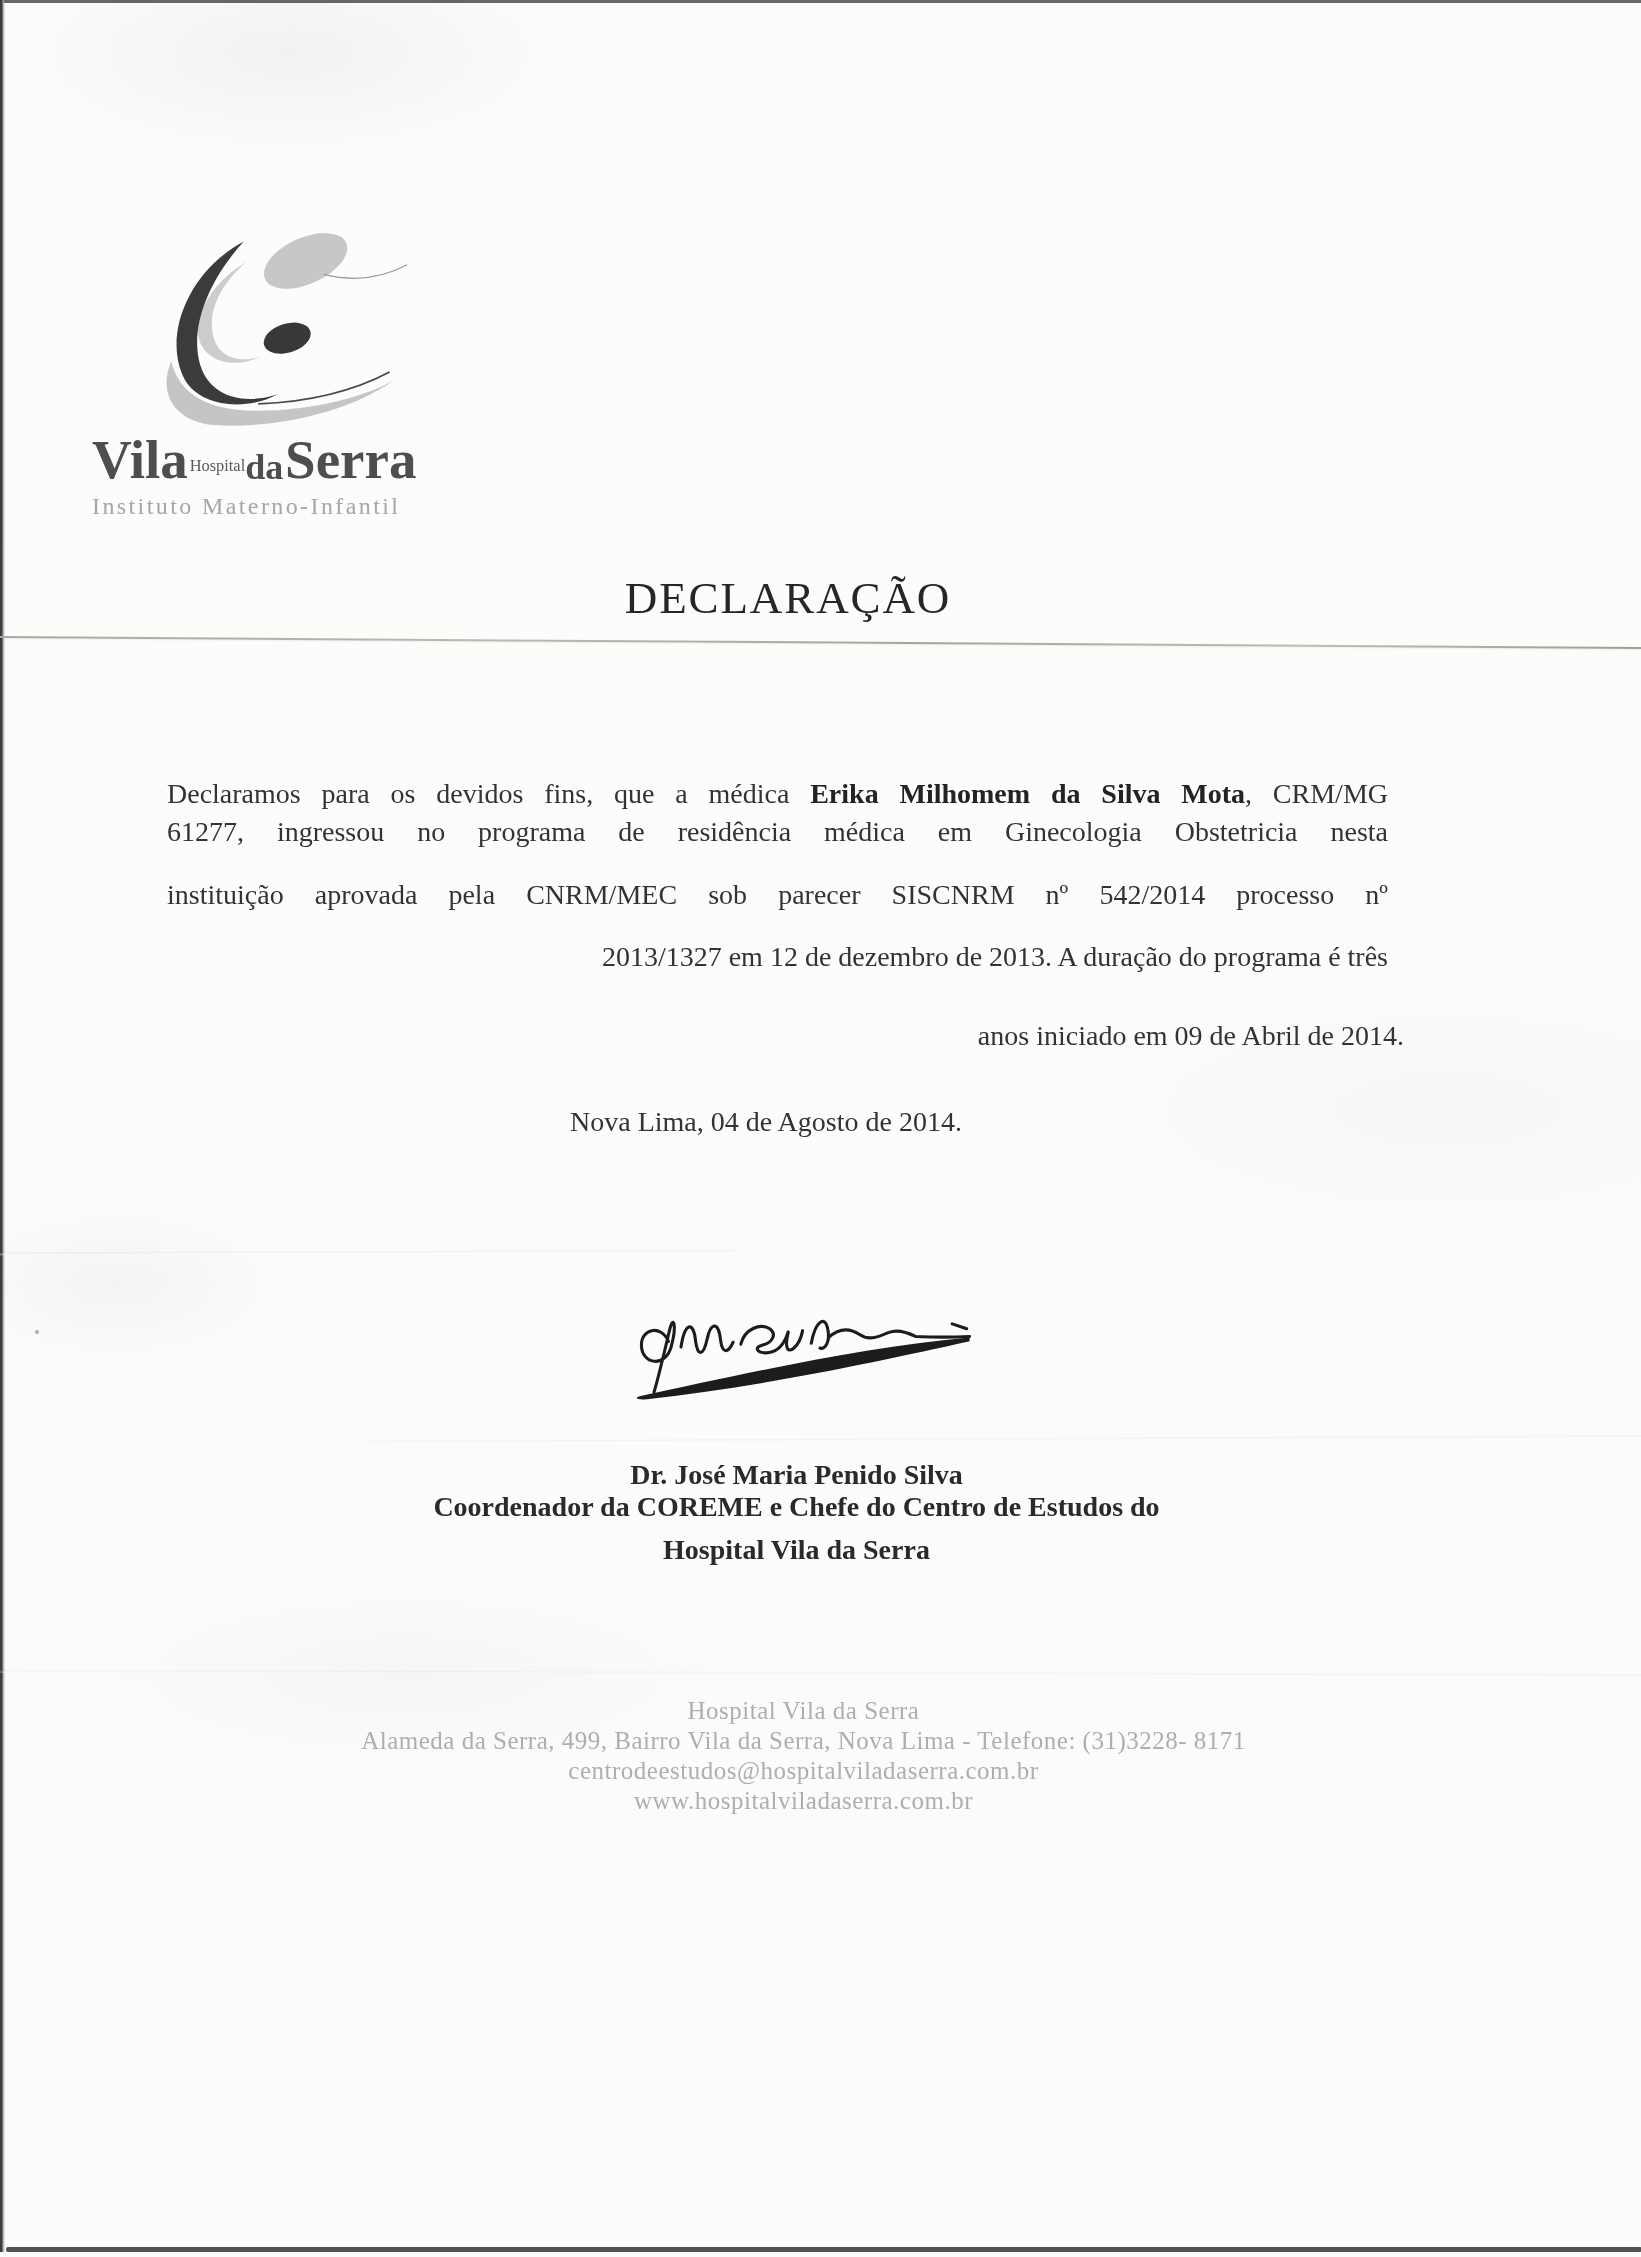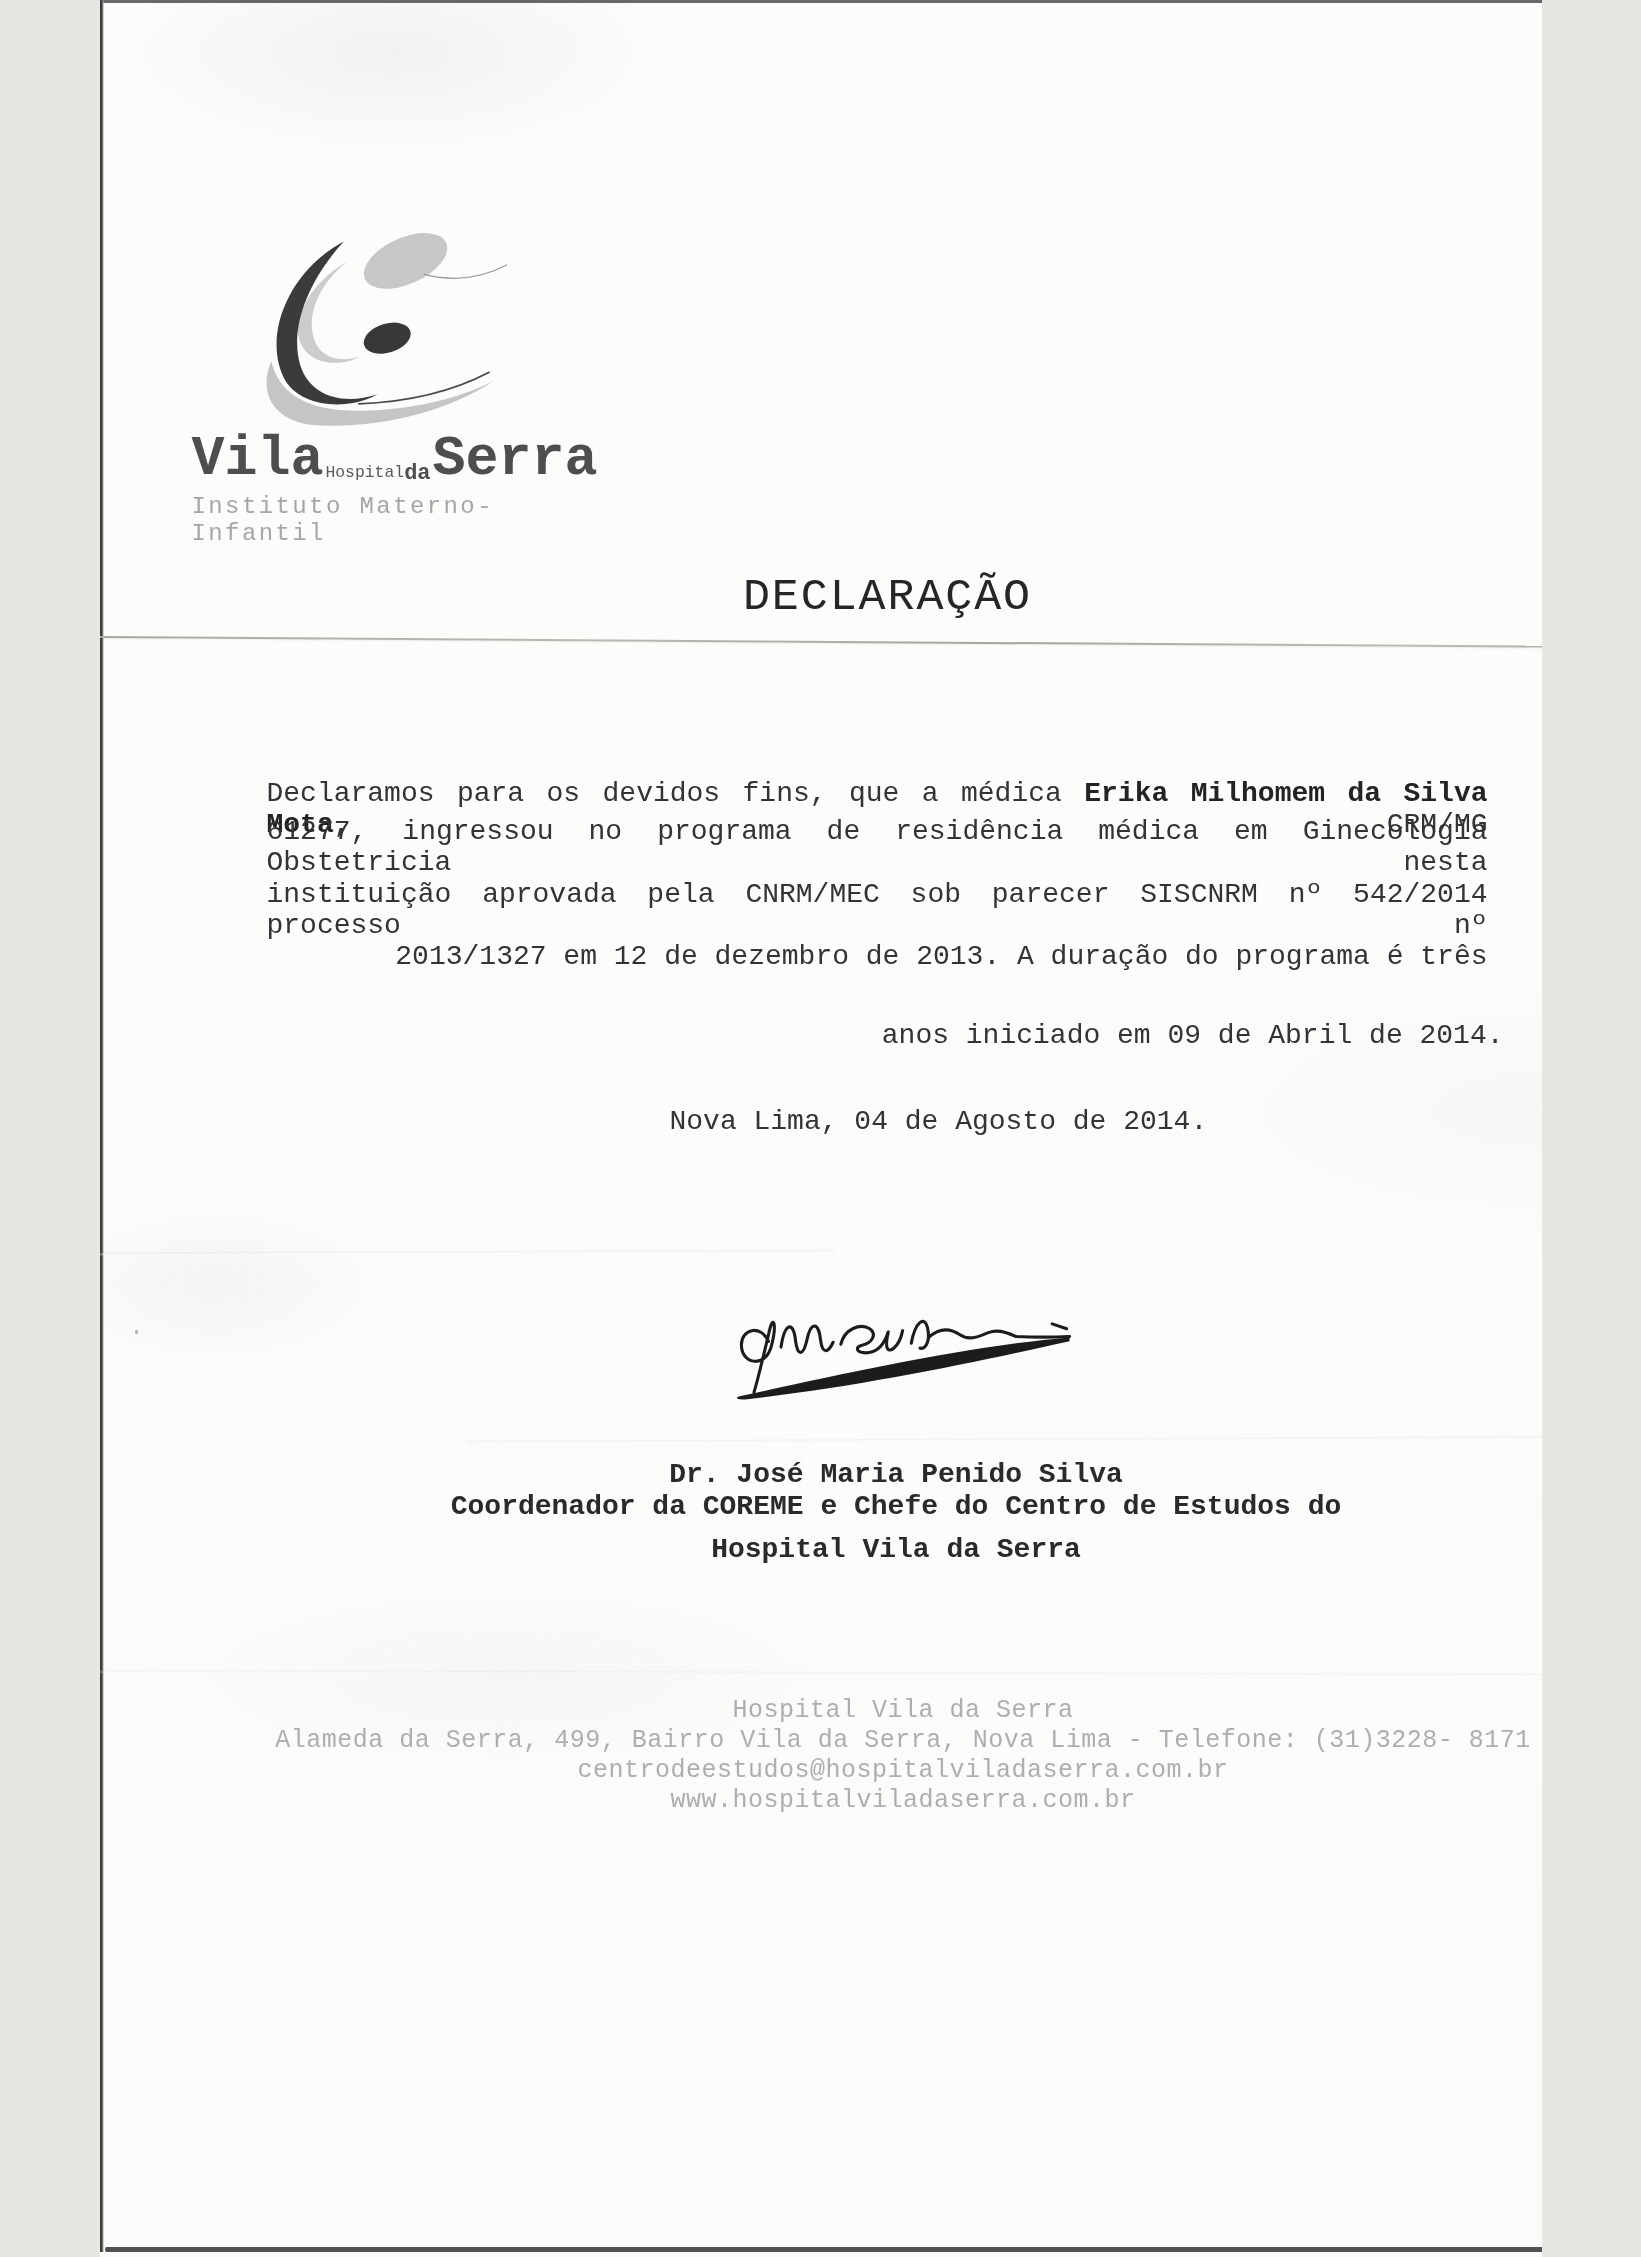--- a/index.html
+++ b/index.html
@@ -1,27 +1,27 @@
 <!DOCTYPE html>
 <html><head>
 <meta charset="utf-8">
 <style>
   html,body{margin:0;padding:0;background:#e6e6e3;}
   .page{
     position:relative;
-    width:1442px;height:2257px;
+    width:1641px;height:2257px;
     margin:0 auto;
     background:
       radial-gradient(406px 154px at 290px 53px, rgba(0,0,0,0.045), transparent 70%),
       radial-gradient(251px 116px at 116px 1284px, rgba(0,0,0,0.03), transparent 70%),
       radial-gradient(483px 135px at 406px 1675px, rgba(0,0,0,0.025), transparent 70%),
       radial-gradient(579px 193px at 1448px 1110px, rgba(0,0,0,0.018), transparent 70%),
       linear-gradient(#fcfcfa,#fbfbf9);
     overflow:hidden;
-    font-family:Liberation Mono, monospace;
+    font-family:Liberation Serif, serif;
     color:#2f2f2f;
   }
   
   .edge-top{position:absolute;left:0;top:0;width:100%;height:2.9px;background:#4d4d4d;opacity:.85;}
   .edge-left{position:absolute;left:0;top:0;width:4.8px;height:2252px;
     background:linear-gradient(to right,#3c3c3c 0 1.9px,#9a9a9a 2.9px,transparent);}
   .edge-bottom{position:absolute;left:5.8px;top:2247px;width:1636px;height:4.8px;background:#3f3f3f;
     border-radius:1.9px;opacity:.9;}
   
   .crease-title{position:absolute;left:-5.8px;top:636px;width:1653px;height:1.9px;
@@ -32,21 +32,21 @@
   .crease-b{left:367px;top:1438px;width:1274px;transform:rotate(-0.25deg);opacity:.8;}
   .crease-c{left:0;top:1672px;width:1641px;transform:rotate(0.15deg);opacity:.7;}
 
   
   .logo{position:absolute;left:92px;top:230px;width:323px;}
   .logo-mark{display:block;}
   .logo-text{display:flex;align-items:flex-end;color:#4e4e4e;margin-top:3.9px;line-height:1;}
   .lt-big{font-size:55px;font-weight:bold;letter-spacing:0px;}
   .lt-mid{display:flex;flex-direction:row;align-items:center;margin:0 1.9px 1.9px 1.9px;}
   .lt-hospital{font-size:16.4px;color:#5a5a5a;margin-bottom:1px;}
-  .lt-da{font-size:22px;font-weight:bold;}
+  .lt-da{font-size:36px;font-weight:bold;}
   .logo-sub{font-size:24px;color:#a6a6a6;letter-spacing:2.4px;margin-top:5.8px;}
 
   
   .title{position:absolute;left:0;top:572px;width:1576px;text-align:center;
     font-size:45px;letter-spacing:1.9px;color:#262626;}
 
   
   .bline{position:absolute;left:167px;width:1221px;font-size:28px;color:#333;text-align:right;}
   .just{text-align:justify;text-align-last:justify;}
   .b1{top:778px;} .b2{top:816px;} .b3{top:879px;} .b4{top:941px;}

